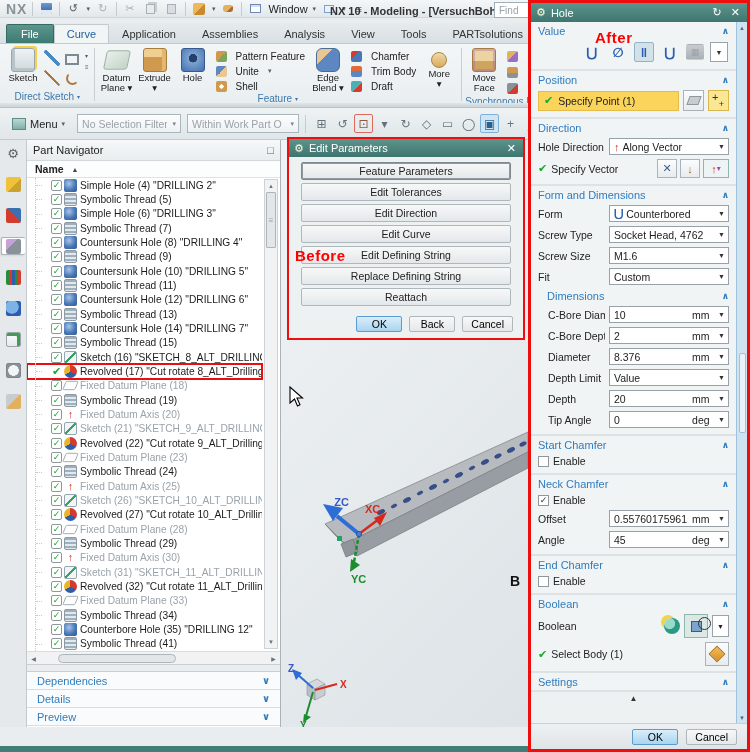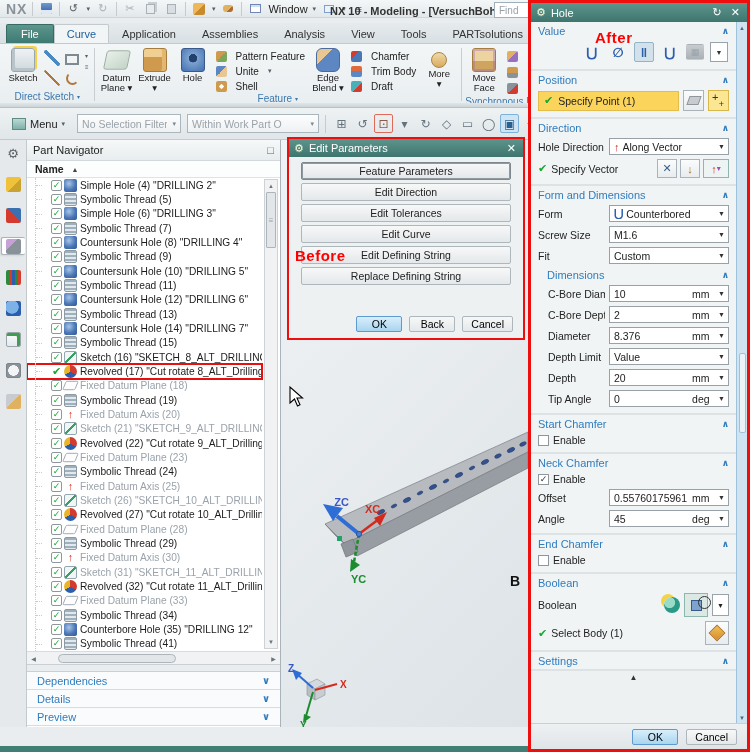--- a/index.html
+++ b/index.html
@@ -382,21 +382,21 @@
   <div class="toolbar">
     <div class="menubtn">
       <i class="mico"></i>
       <span>Menu</span>
       <span class="mini-dd">▾</span>
     </div>
     <div class="tdrop" style="width:104px">
       <span style="flex:1;overflow:hidden;white-space:nowrap">No Selection Filter</span>
       <span class="mini-dd">▾</span>
     </div>
-    <div class="tdrop" style="width:132px">
+    <div class="tdrop" style="width:112px">
       <span style="flex:1;overflow:hidden;white-space:nowrap">Within Work Part O</span>
       <span class="mini-dd">▾</span>
     </div>
     <div class="tsep"></div>
     <div id="tb-icons" style="display:flex;align-items:center;gap:2px">
         <span class="tbi">⊞</span>
         <span class="tbi">↺</span>
         <span class="tbi boxed">⊡</span>
         <span class="tbi">▾</span>
         <span class="tbi">↻</span>
@@ -745,25 +745,26 @@
   <div class="editdlg">
     <div class="ed-title">
       <span class="gearg">⚙</span>
       <span>Edit Parameters</span>
       <span class="sp"></span>
       <span class="wbtn">✕</span>
     </div>
     <div class="ed-body" id="ed-body">
       <div class="annotation ed-annot">Before</div>
     <button class="edbtn focused">Feature Parameters</button>
+        <button class="edbtn">Edit Tolerances</button>
         <button class="edbtn">Edit Direction</button>
-        <button class="edbtn">Edit Tolerances</button>
         <button class="edbtn">Edit Curve</button>
         <button class="edbtn">Edit Defining String</button>
         <button class="edbtn">Replace Defining String</button>
+        <button class="edbtn">Reattach</button>
       </div>
     <div class="ed-footer" id="ed-footer" style="padding:0 10px 6px">
         <button class="dlgbtn hl">OK</button>
         <button class="dlgbtn">Back</button>
         <button class="dlgbtn">Cancel</button>
       </div>
   </div>
 
   <div class="bottomstrip"></div>
 
@@ -849,20 +850,27 @@
         <div id="form-rows">
             <div class="hp-row">
               <span class="hp-lab">Form</span>
               <span class="fld">
                 <span class="ficon">⋃</span>
                 <span class="fval">Counterbored</span>
                 <span class="far">▼</span>
               </span>
             </div>
             <div class="hp-row">
+              <span class="hp-lab">Screw Type</span>
+              <span class="fld">
+                <span class="fval">Socket Head, 4762</span>
+                <span class="far">▼</span>
+              </span>
+            </div>
+            <div class="hp-row">
               <span class="hp-lab">Screw Size</span>
               <span class="fld">
                 <span class="fval">M1.6</span>
                 <span class="far">▼</span>
               </span>
             </div>
             <div class="hp-row">
               <span class="hp-lab">Fit</span>
               <span class="fld">
                 <span class="fval">Custom</span>

